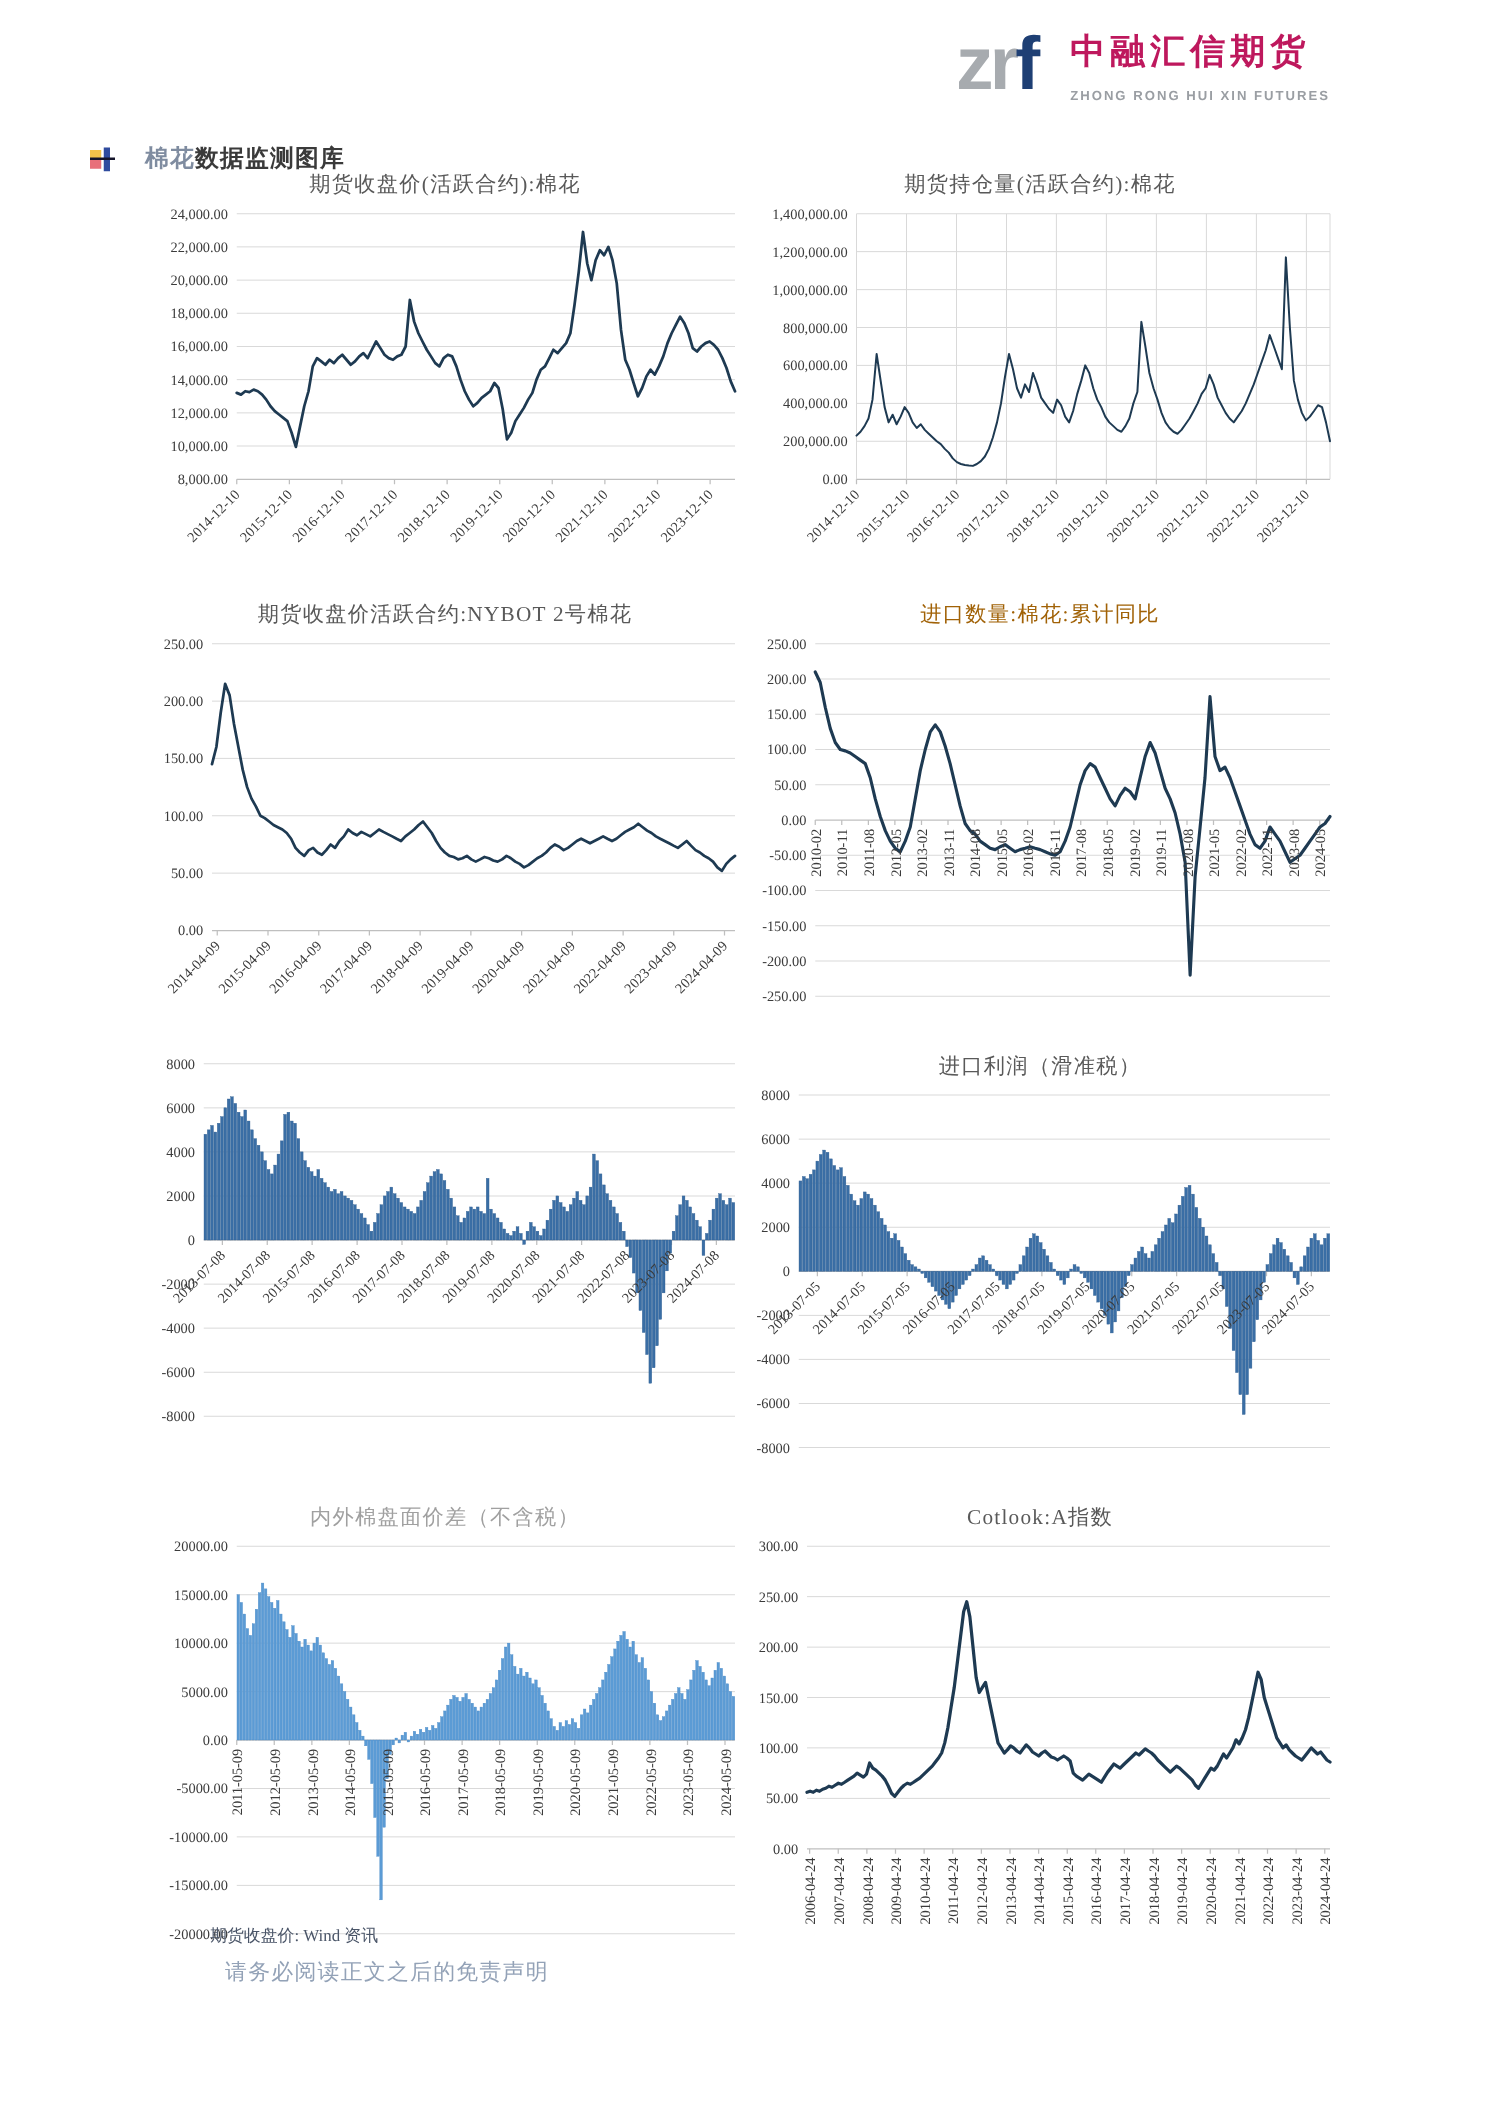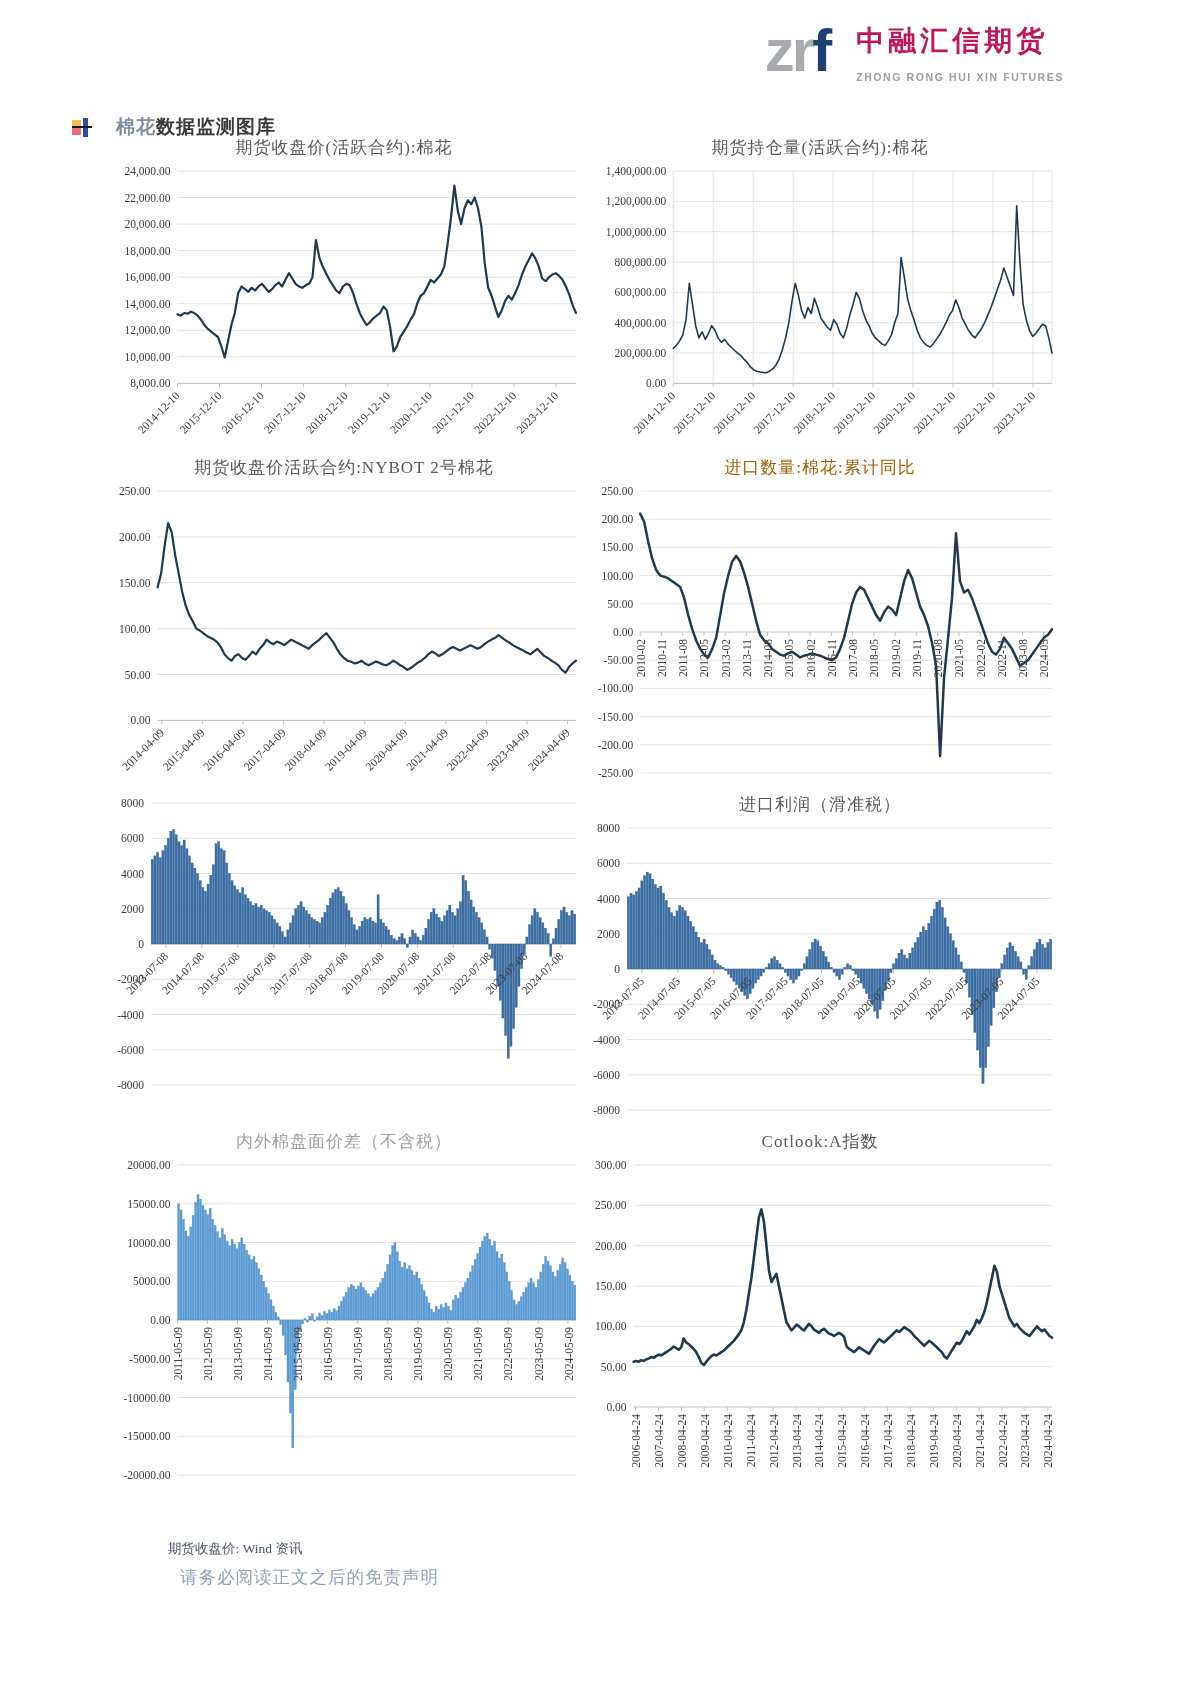--- a/index.html
+++ b/index.html
@@ -17,22 +17,22 @@
   .logo-en{font-size:10.5px;color:#9A9EA3;font-weight:bold;letter-spacing:1.6px;margin-top:16px;}
   .header{position:absolute;top:86px;left:72px;display:flex;align-items:center;gap:24px;margin-top:28px;}
   .bullet{width:20px;height:19px;position:relative;flex:0 0 auto;}
   .bullet .q1{position:absolute;left:0;top:2px;width:9px;height:7px;background:#F2C24A;}
   .bullet .q2{position:absolute;left:0;top:10px;width:9px;height:7px;background:#E8707A;}
   .bullet .vbar{position:absolute;left:11px;top:0;width:5px;height:19px;background:#2F4B9E;}
   .bullet .hbar{position:absolute;left:0;top:8px;width:20px;height:2.5px;background:#14142B;}
   .header-text{font-size:19px;font-weight:bold;letter-spacing:1px;}
   .hl{color:#7F8CA0}
   .rest{color:#3A3A3A}
-  .charts{position:absolute;top:136px;left:106px;width:952px;display:grid;
-    grid-template-columns:476px 476px;row-gap:10px;}
+  .charts{position:absolute;top:136px;left:118px;width:952px;display:grid;
+    grid-template-columns:476px 476px;row-gap:34px;}
   .chart{width:476px;}
   .chart-title{text-align:center;font-size:17px;color:#595959;letter-spacing:1px;
     margin-bottom:2px;white-space:nowrap;}
   .chart-svg{display:block;}
   .footer{position:absolute;left:168px;top:1540px;}
   .footer-src{font-size:13.5px;color:#4A5568;}
   .footer-disc{font-size:17.5px;color:#93A2B7;margin-top:7px;letter-spacing:1px;margin-left:12px;}
 </style>
 </head>
 <body>

